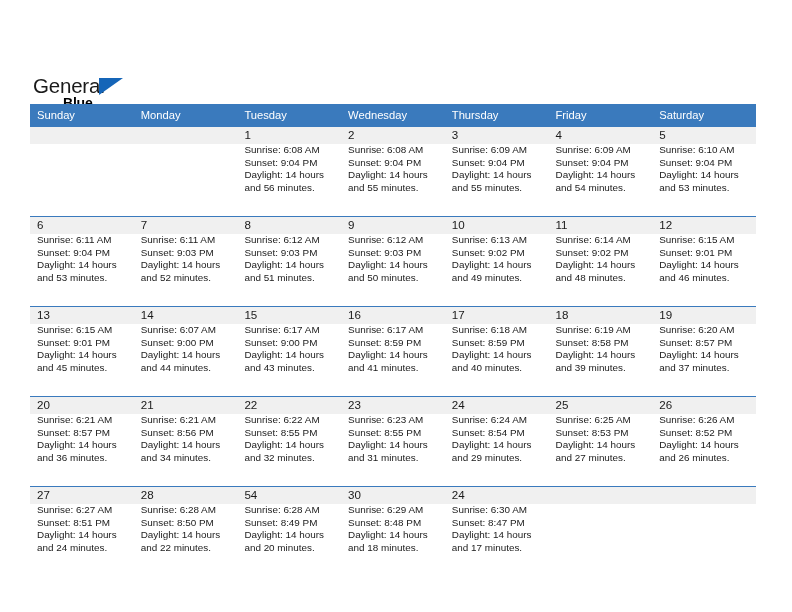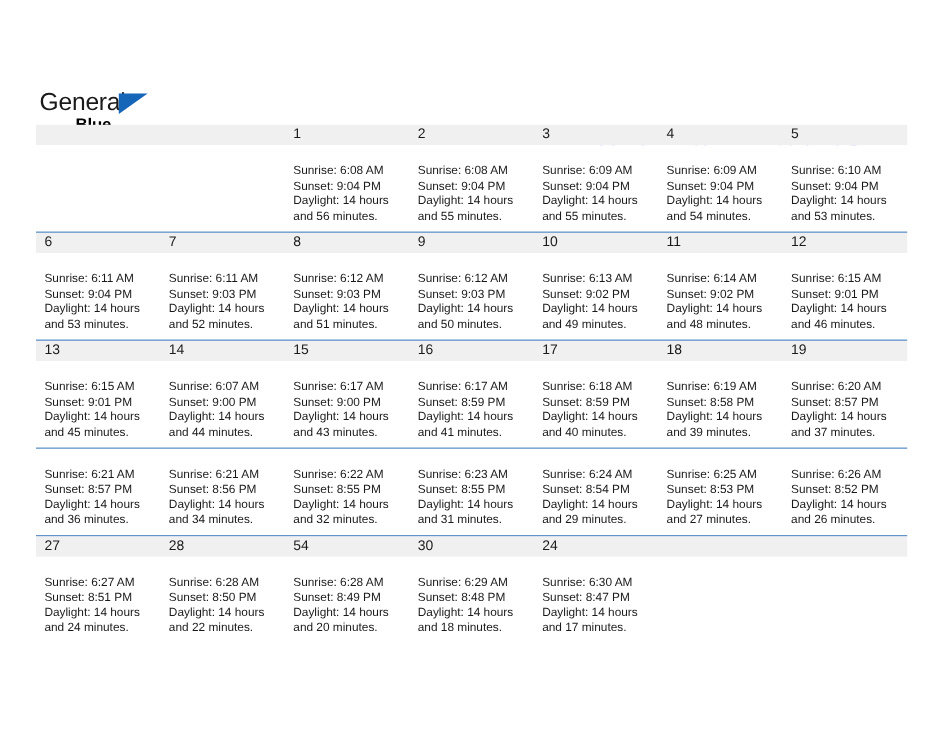--- a/index.html
+++ b/index.html
@@ -133,21 +133,21 @@
   }
   .week-bodies {
     display: flex;
     width: 726px;
     height: 72px;
     background: #ffffff;
   }
   .body-cell {
     width: 103.714px;
     height: 72px;
-    padding: 16px 6px 0 7px;
+    padding: 0 6px 0 7px;
     box-sizing: border-box;
     font-size: 9.9px;
     line-height: 12.6px;
     color: #1a1a1a;
   }
   .body-cell .ln {
     display: block;
     white-space: nowrap;
   }
 </style>
@@ -163,20 +163,29 @@
       <span class="logo-triangle"></span>
       <span class="logo-blue">Blue</span>
     </div>
 
     <div class="title-location">Mankato, Kansas, United States</div>
 
   </div>
 
   <div class="calendar">
 
+    <div class="dow-row">
+      <div class="dow-cell">Sunday</div>
+      <div class="dow-cell">Monday</div>
+      <div class="dow-cell">Tuesday</div>
+      <div class="dow-cell">Wednesday</div>
+      <div class="dow-cell">Thursday</div>
+      <div class="dow-cell">Friday</div>
+      <div class="dow-cell">Saturday</div>
+    </div>
 
     <div class="week">
       <div class="week-numbers">
         <div class="num-cell"></div>
         <div class="num-cell"></div>
         <div class="num-cell">1</div>
         <div class="num-cell">2</div>
         <div class="num-cell">3</div>
         <div class="num-cell">4</div>
         <div class="num-cell">5</div>
@@ -323,20 +332,29 @@
         <div class="body-cell">
           <span class="ln">Sunrise: 6:20 AM</span>
           <span class="ln">Sunset: 8:57 PM</span>
           <span class="ln">Daylight: 14 hours</span>
           <span class="ln">and 37 minutes.</span>
         </div>
       </div>
     </div>
 
     <div class="week">
+      <div class="week-numbers">
+        <div class="num-cell">20</div>
+        <div class="num-cell">21</div>
+        <div class="num-cell">22</div>
+        <div class="num-cell">23</div>
+        <div class="num-cell">24</div>
+        <div class="num-cell">25</div>
+        <div class="num-cell">26</div>
+      </div>
       <div class="week-bodies">
         <div class="body-cell">
           <span class="ln">Sunrise: 6:21 AM</span>
           <span class="ln">Sunset: 8:57 PM</span>
           <span class="ln">Daylight: 14 hours</span>
           <span class="ln">and 36 minutes.</span>
         </div>
         <div class="body-cell">
           <span class="ln">Sunrise: 6:21 AM</span>
           <span class="ln">Sunset: 8:56 PM</span>

